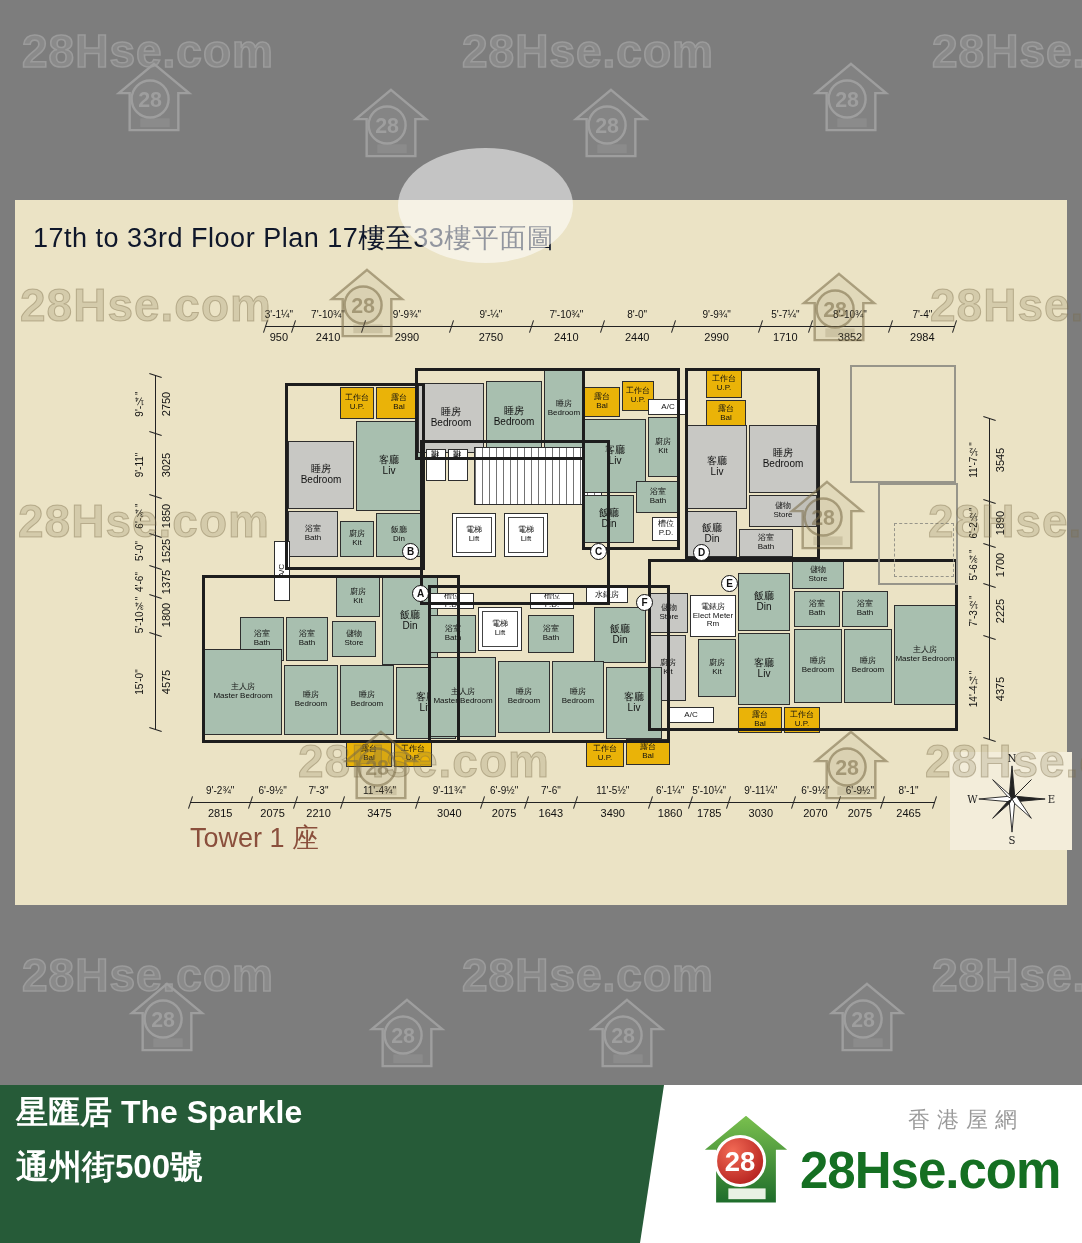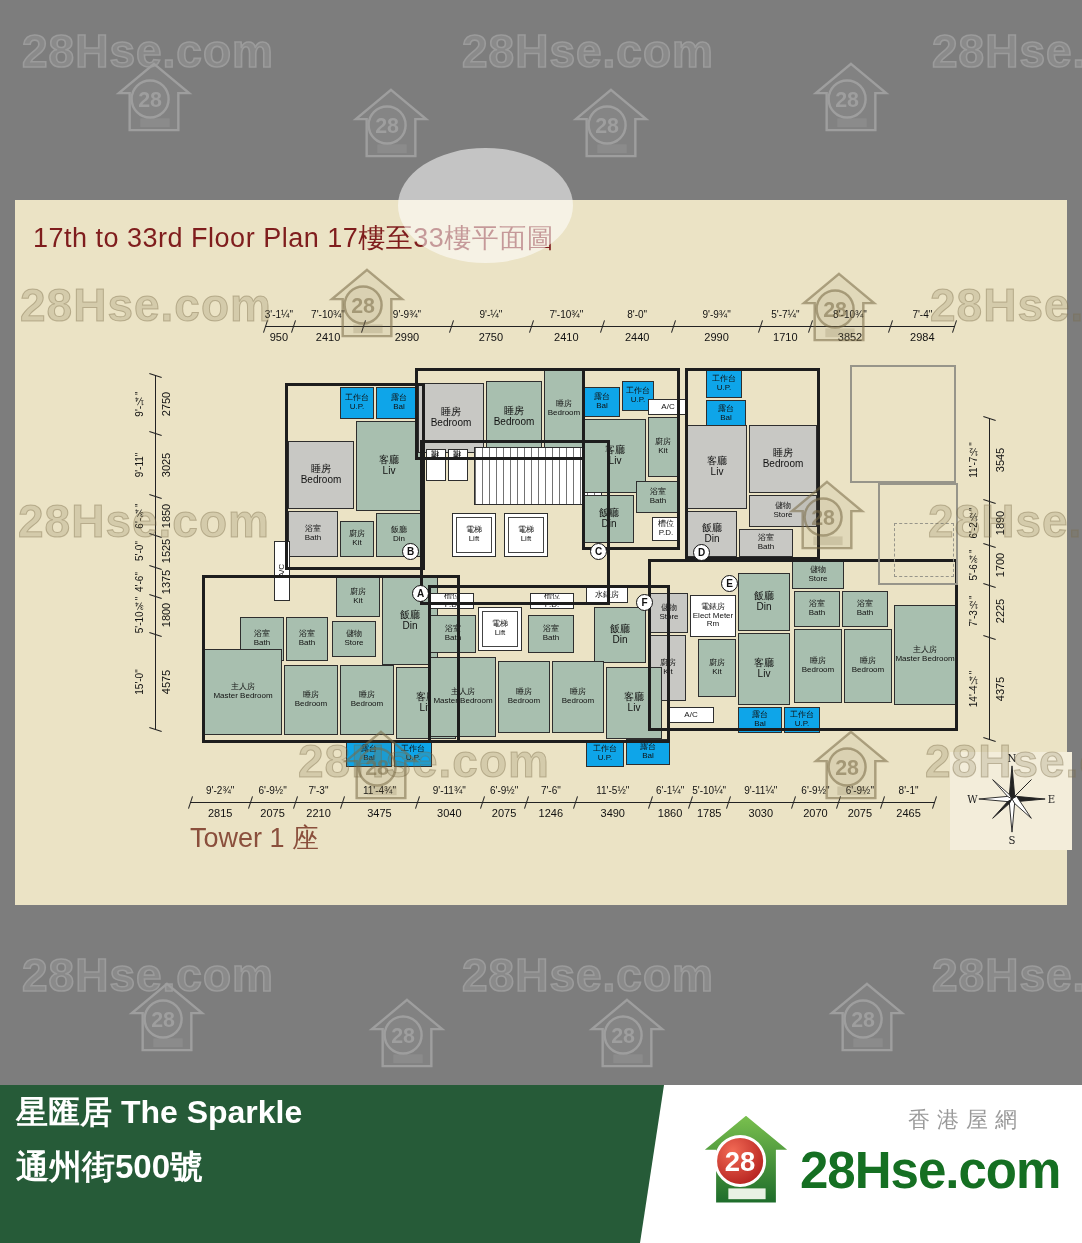--- a/index.html
+++ b/index.html
@@ -9,31 +9,31 @@
   .wm{position:absolute;pointer-events:none;white-space:nowrap}
   .wm-text{font-weight:bold;font-size:46px;letter-spacing:1px}
   .wm-text.light{color:rgba(255,255,255,0.10);-webkit-text-stroke:1.6px #9b9b9b}
   .wm-text.dark{color:rgba(122,108,72,0.20);-webkit-text-stroke:1px rgba(122,108,72,0.40)}
   .wm-house.light{color:#9e9e9e}
   .wm-house.dark{color:rgba(120,106,70,0.55)}
   #swirl{position:absolute;left:398px;top:148px;width:175px;height:115px;border-radius:50%;
          background:rgba(255,255,255,0.55);z-index:3;pointer-events:none}
   
   #card{position:absolute;left:15px;top:200px;width:1052px;height:705px;background:#ebe3c5;z-index:2}
-  #title{position:absolute;left:18px;top:20px;font-size:27px;font-weight:400;color:#7f1d1d;margin:0;letter-spacing:0.5px}
+  #title{position:absolute;left:18px;top:20px;font-size:27px;font-weight:400;color:#0f172a;margin:0;letter-spacing:0.5px}
   #tower{position:absolute;left:175px;top:620px;font-size:27px;color:#8a4f3c}
   
   #canvas{position:absolute;left:175px;top:165px;width:770px;height:410px}
   .room{position:absolute;display:flex;flex-direction:column;align-items:center;justify-content:center;
         text-align:center;border:1.5px solid #2e2e2e;box-sizing:border-box;line-height:1.08;overflow:hidden}
   .room span{display:block}
   .room .zl,.room .el{font-size:10px}
   .room.small .zl,.room.small .el{font-size:8px}
   .room.vert span{writing-mode:vertical-rl;transform:rotate(180deg)}
-  .f-g{background:#a8bfaf}.f-y{background:#c8c8c4}.f-w{background:#ffffff}.f-b{background:#0ea5e9}
+  .f-g{background:#a8bfaf}.f-y{background:#c8c8c4}.f-w{background:#ffffff}.f-b{background:#eab308}
   .f-h{background:#fff;background-image:repeating-linear-gradient(90deg,rgba(0,0,0,0.55) 0 1px,transparent 1px 7px)}
   .room.lift{box-shadow:inset 0 0 0 3px #fff, inset 0 0 0 4px #444}
   .cluster{position:absolute;border:3px solid #1d1d1d;box-sizing:border-box;pointer-events:none}
   .outline{position:absolute;border:2px solid #97958a;box-sizing:border-box;pointer-events:none}
   .outline.dashed{border-style:dashed;border-width:1.5px}
   .unit-circle{position:absolute;width:17px;height:17px;border:1.5px solid #111;border-radius:50%;background:#fff;
         font-size:10px;font-weight:bold;display:flex;align-items:center;justify-content:center;box-sizing:border-box;z-index:5}
   #lobby{position:absolute;left:200px;top:196px;width:345px;height:34px;background:#fff;border:1.5px solid #2e2e2e;
         box-sizing:border-box;display:flex;flex-direction:column;align-items:center;justify-content:center;
         font-size:11px;font-weight:bold;z-index:4;line-height:1.15}
@@ -193,21 +193,21 @@
         <div class="hseg" style="flex-grow: 3040;">
           <span class="ft">9'-11¾"</span>
           <span class="mm">3040</span>
         </div>
         <div class="hseg" style="flex-grow: 2075;">
           <span class="ft">6'-9½"</span>
           <span class="mm">2075</span>
         </div>
         <div class="hseg" style="flex-grow: 2285;">
           <span class="ft">7'-6"</span>
-          <span class="mm">1246</span>
+          <span class="mm">1643</span>
         </div>
         <div class="hseg" style="flex-grow: 3490;">
           <span class="ft">11'-5½"</span>
           <span class="mm">3490</span>
         </div>
         <div class="hseg" style="flex-grow: 1860;">
           <span class="ft">6'-1¼"</span>
           <span class="mm">1860</span>
         </div>
         <div class="hseg" style="flex-grow: 1785;">

